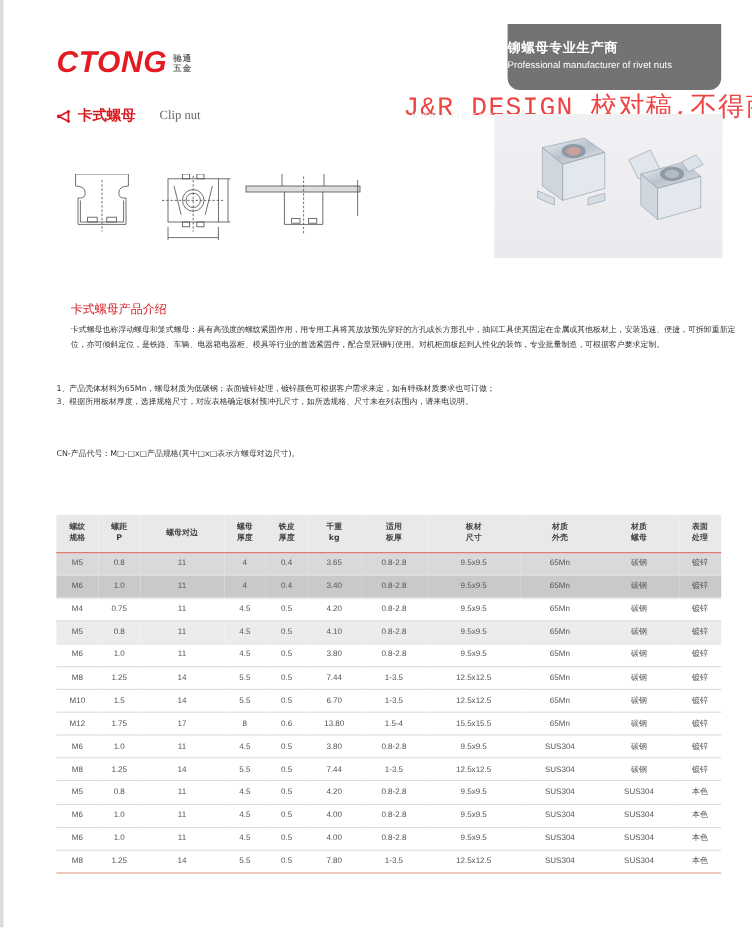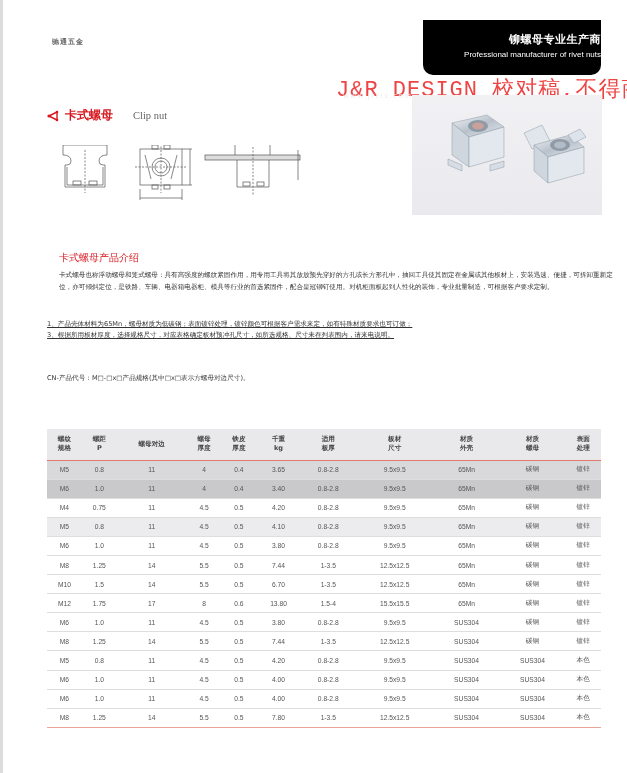--- a/index.html
+++ b/index.html
@@ -2,62 +2,63 @@
 <html><head>
 <meta charset="utf-8">
 <style>
   * { box-sizing: border-box; margin: 0; padding: 0; }
   html, body { width: 627px; height: 773px; background: #ffffff; overflow: hidden; }
   body { font-family: "DejaVu Sans", "Liberation Sans", sans-serif; color: #333; position: relative; }
   .left-strip { position: absolute; left: 0; top: 0; width: 3px; height: 773px; background: #dcdcdc; }
 
   .logo { position: absolute; left: 47px; top: 38px; display: flex; align-items: center; }
   .logo-word { font-family: "Liberation Sans", sans-serif; font-weight: bold; font-style: italic; font-size: 25px; color: #e31b23; letter-spacing: 0.5px; }
-  .logo-cn { margin-left: 5px; display: flex; flex-direction: row; font-size: 7px; line-height: 8px; color: #666; font-weight: bold; letter-spacing: 1px; }
-
-  .banner { position: absolute; left: 423px; top: 20px; width: 178px; height: 55px; background: #000000; border-radius: 0 0 10px 10px; color: #fff; text-align: right; padding-top: 12px; }
+  .logo-cn { margin-left: 5px; display: flex; flex-direction: column; font-size: 7px; line-height: 8px; color: #666; font-weight: bold; letter-spacing: 1px; }
+
+  .banner { position: absolute; left: 423px; top: 20px; width: 178px; height: 55px; background: #737373; border-radius: 0 0 10px 10px; color: #fff; text-align: left; padding-top: 12px; }
   .banner-cn { font-size: 11px; font-weight: bold; letter-spacing: 0.5px; }
   .banner-en { font-size: 8px; margin-top: 3px; font-family: "Liberation Sans", sans-serif; }
 
   .watermark { position: absolute; left: 336px; top: 74px; font-family: Liberation Mono, monospace; font-size: 22px; color: #ef4444; letter-spacing: 1px; white-space: nowrap; }
   .watermark-url { position: absolute; left: 343px; top: 92px; font-size: 7px; color: #ececee; letter-spacing: 1.5px; }
 
-  .section-title { position: absolute; left: 47px; top: 107px; display: flex; align-items: center; justify-content: center; }
+  .section-title { position: absolute; left: 47px; top: 88px; display: flex; align-items: center; justify-content: center; }
   .share-icon { width: 12px; height: 12px; margin-right: 6px; }
   .title-cn { color: #d71920; font-size: 12px; font-weight: bold; }
   .title-en { color: #666; font-size: 10.5px; margin-left: 20px; font-family: Liberation Serif, serif; }
 
   .drawing { position: absolute; left: 55px; top: 145px; width: 250px; height: 70px; }
 
   .photo { position: absolute; left: 412px; top: 95px; width: 190px; height: 120px; background: linear-gradient(180deg, #f1f1f4 0%, #eaeaee 100%); }
 
   .h-red { color: #d71920; font-size: 10px; font-weight: normal; }
   .intro { position: absolute; left: 47px; top: 251px; width: 555px; margin-left: 12px; }
   .para { font-size: 6.6px; line-height: 12px; color: #333; margin-top: 4px; }
 
   .guide { position: absolute; left: 47px; top: 316px; width: 555px; }
-  .guide .para { margin-top: 3px; line-height: 10.5px; text-decoration: underline; }
+  .guide .para { margin-top: 3px; line-height: 10.5px; }
 
   .spec { position: absolute; left: 47px; top: 371px; width: 555px; }
   .spec .para { margin-top: 2px; line-height: 11px; }
 
   table.specs { position: absolute; left: 47px; top: 429px; width: 554px; border-collapse: collapse; font-size: 6.7px; color: #555; }
   table.specs th { background: #e9e9eb; font-weight: bold; color: #444; height: 31px; line-height: 9px; font-size: 6.6px; border-bottom: 1px solid #e07a6f; text-align: center; }
   table.specs td { height: 19.1px; text-align: center; border-bottom: 1px solid #dedede; font-family: "Liberation Sans", sans-serif; }
   table.specs tr.r0 td { background: #d9d9db; }
   table.specs tr.r1 td { background: #c9c9cb; }
   table.specs tr.r3 td { background: #ececee; }
   table.specs tr.last td { border-bottom: 1px solid #e8a596; }
 </style>
 </head>
 <body>
 
 <div class="left-strip"></div>
 
 <div class="logo">
+  <span class="logo-word">CTONG</span>
   <span class="logo-cn">
     <span>驰通</span>
     <span>五金</span>
   </span>
 </div>
 
 <div class="banner">
   <div class="banner-cn">铆螺母专业生产商</div>
   <div class="banner-en">Professional manufacturer of rivet nuts</div>
 </div>

